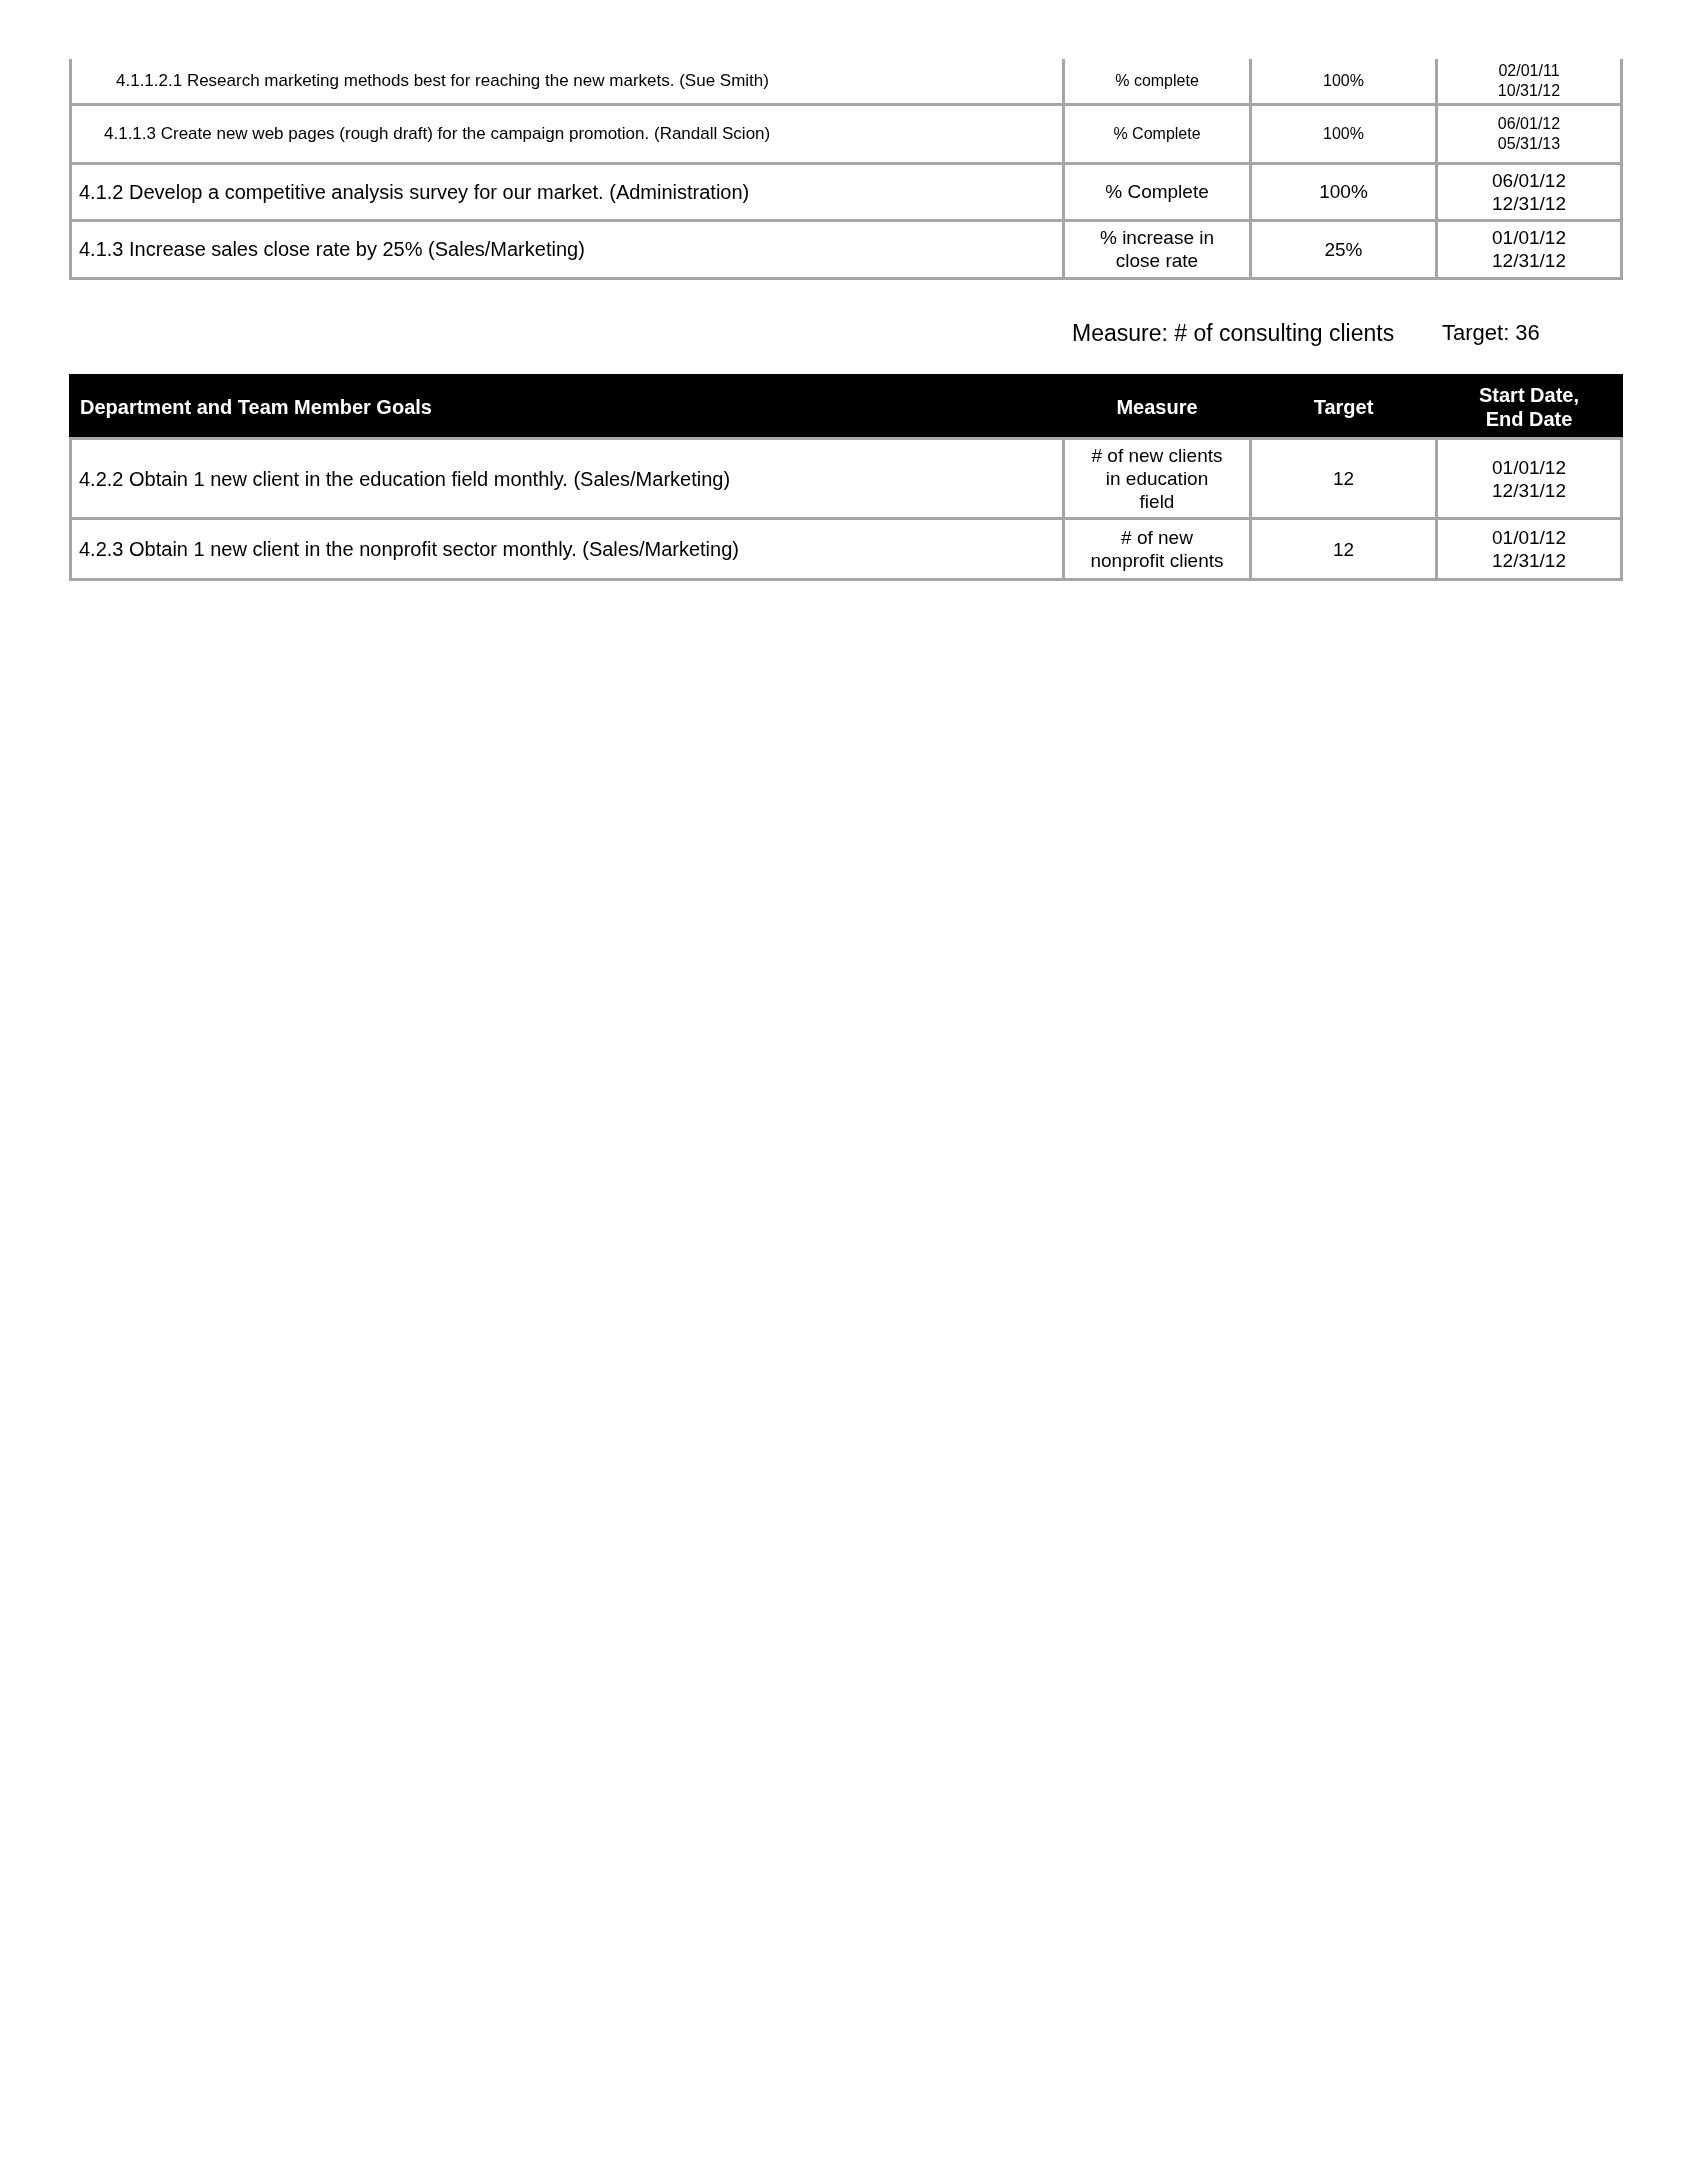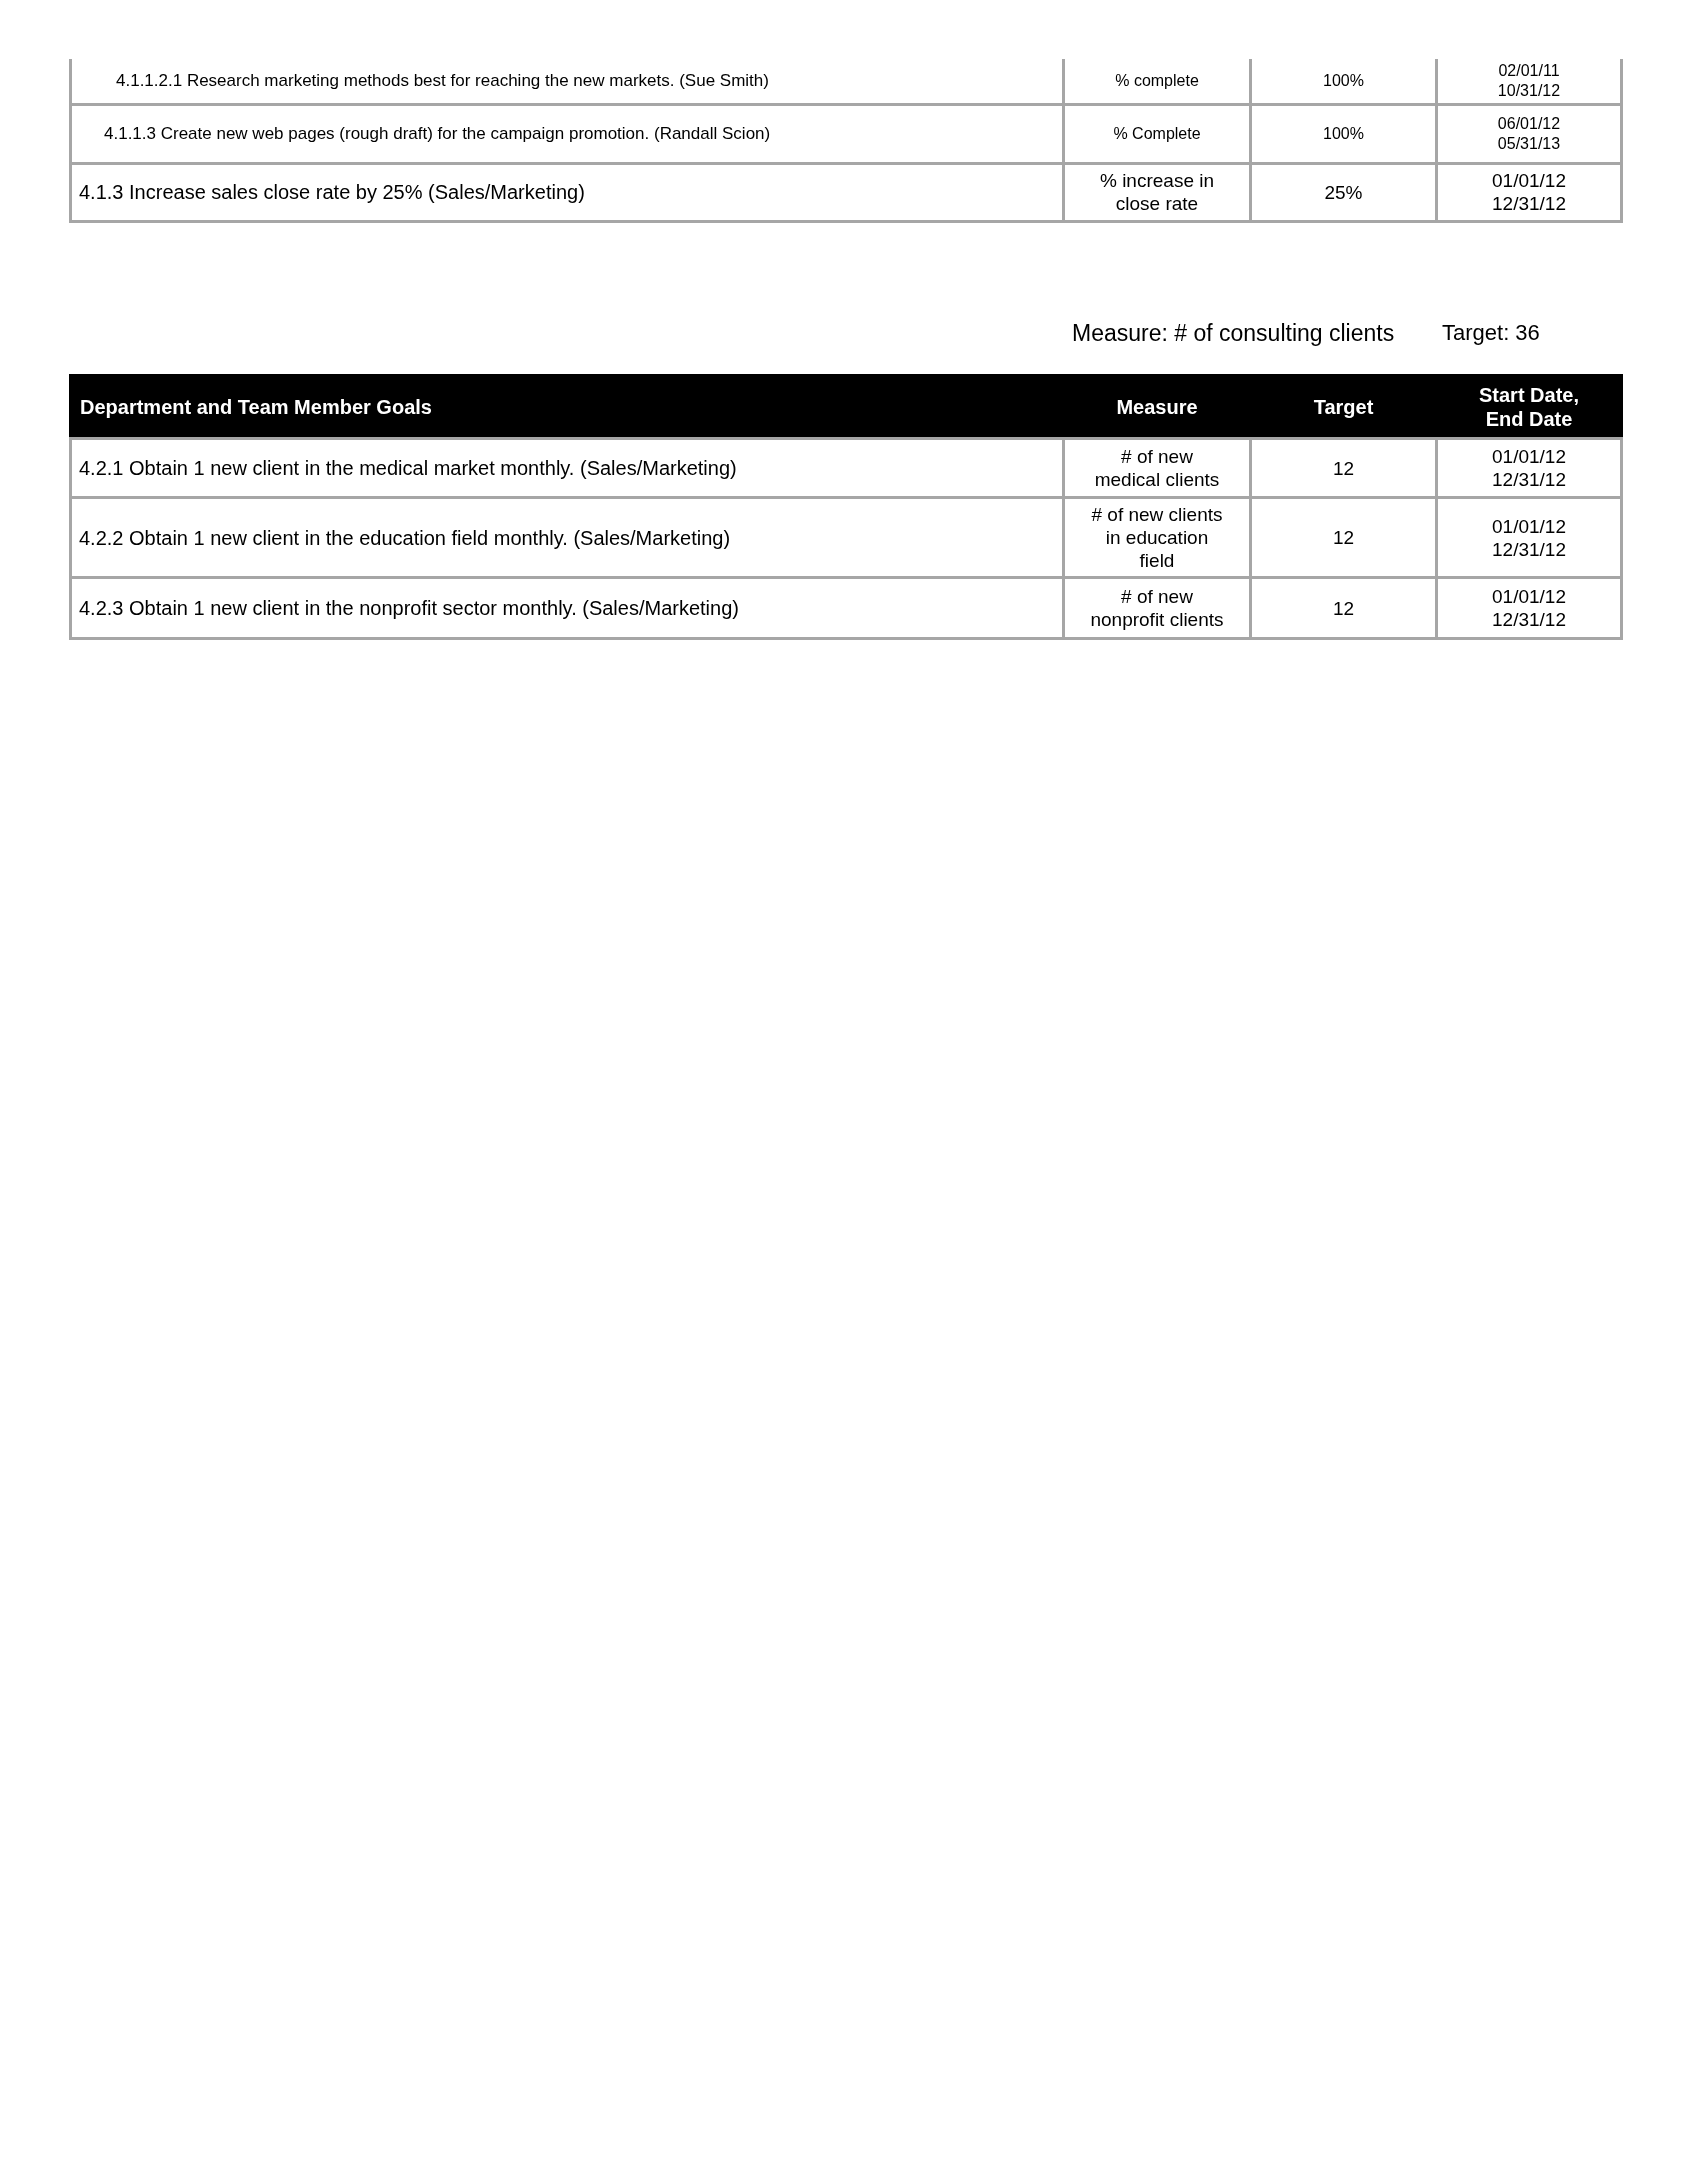--- a/index.html
+++ b/index.html
@@ -106,20 +106,27 @@
         <td class="center fs-small-cell">02/01/11
 10/31/12</td>
       </tr>
       <tr style="height:59px;">
         <td class="goal indent-mid fs-small-goal">4.1.1.3 Create new web pages (rough draft) for the campaign promotion. (Randall Scion)</td>
         <td class="center fs-small-cell">% Complete</td>
         <td class="center fs-small-cell">100%</td>
         <td class="center fs-small-cell">06/01/12
 05/31/13</td>
       </tr>
+      <tr style="height:57px;">
+        <td class="goal fs-big-goal">4.1.2 Develop a competitive analysis survey for our market. (Administration)</td>
+        <td class="center fs-big-cell">% Complete</td>
+        <td class="center fs-big-cell">100%</td>
+        <td class="center fs-big-cell">06/01/12
+12/31/12</td>
+      </tr>
       <tr style="height:58px;padding-left:28px;">
         <td class="goal fs-big-goal">4.1.3 Increase sales close rate by 25% (Sales/Marketing)</td>
         <td class="center fs-big-cell">% increase in
 close rate</td>
         <td class="center fs-big-cell">25%</td>
         <td class="center fs-big-cell">01/01/12
 12/31/12</td>
       </tr>
     </tbody>
   </table>
@@ -142,28 +149,20 @@
     <thead>
       <tr style="height:63px;">
         <th class="goal-h">Department and Team Member Goals</th>
         <th class="center">Measure</th>
         <th class="center">Target</th>
         <th class="center">Start Date,
 End Date</th>
       </tr>
     </thead>
     <tbody>
-      <tr style="height:59px;">
-        <td class="goal fs-big-goal">4.2.1 Obtain 1 new client in the medical market monthly. (Sales/Marketing)</td>
-        <td class="center fs-big-cell"># of new
-medical clients</td>
-        <td class="center fs-big-cell">12</td>
-        <td class="center fs-big-cell">01/01/12
-12/31/12</td>
-      </tr>
       <tr style="height:80px;">
         <td class="goal fs-big-goal">4.2.2 Obtain 1 new client in the education field monthly. (Sales/Marketing)</td>
         <td class="center fs-big-cell"># of new clients
 in education
 field</td>
         <td class="center fs-big-cell">12</td>
         <td class="center fs-big-cell">01/01/12
 12/31/12</td>
       </tr>
       <tr style="height:61px;">

